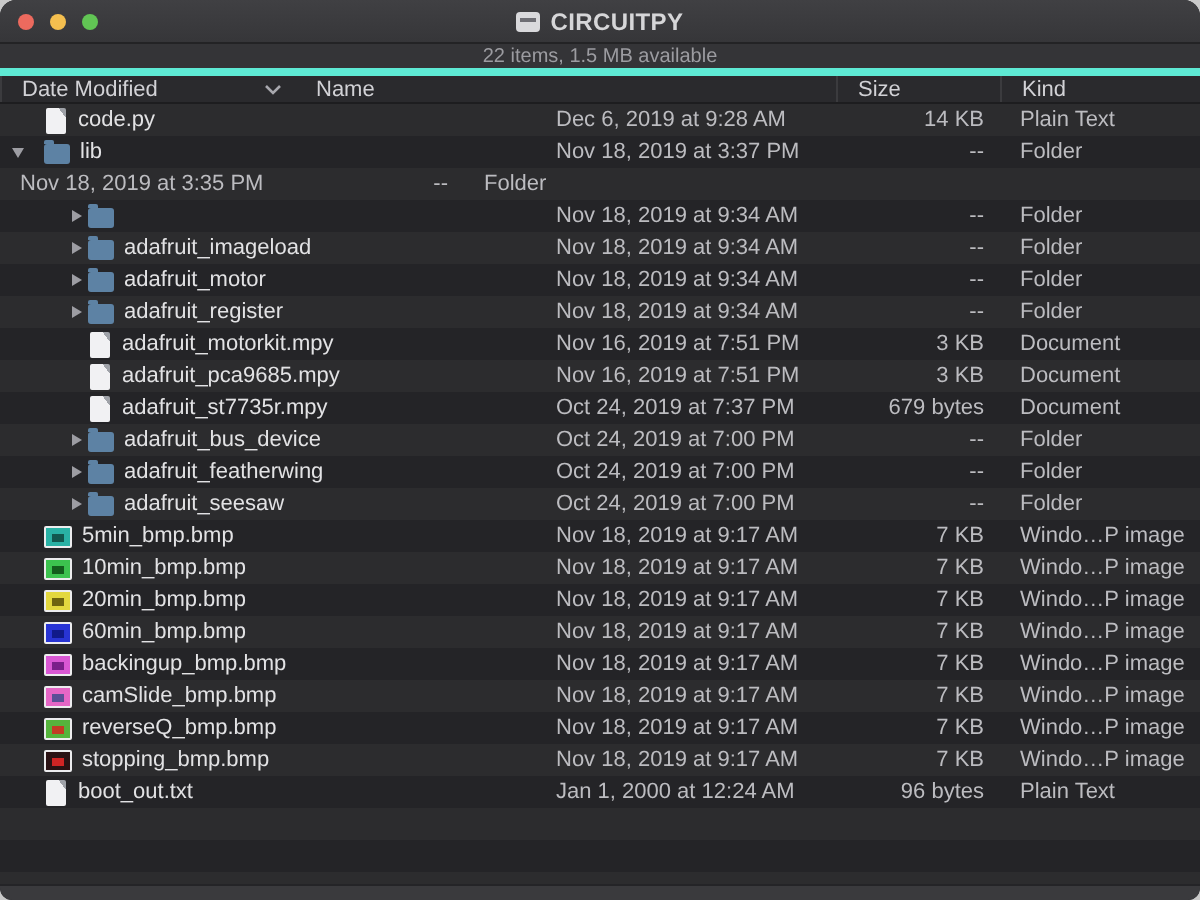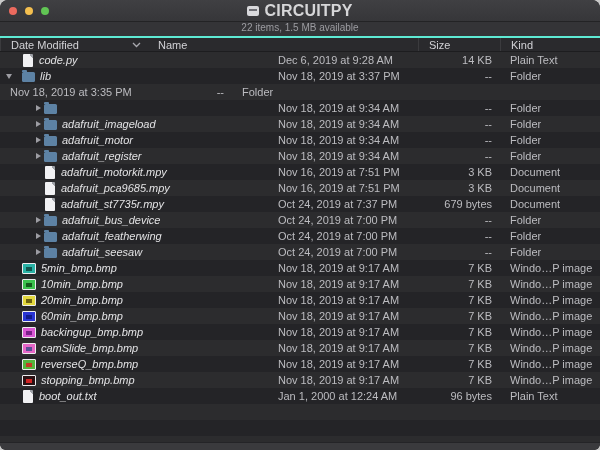--- a/index.html
+++ b/index.html
@@ -13,27 +13,27 @@
     height:22px; display:flex; align-items:center; position:relative;
     background:linear-gradient(#404043,#363639);
     border-bottom:1px solid #232325; border-radius:7px 7px 0 0;
   }
   .lights { position:absolute; left:9px; top:7px; display:flex; gap:8px; }
   .light { width:8px; height:8px; border-radius:50%; display:inline-block; }
   .light.red    { background:var(--traffic-red,#ec6a5e); }
   .light.yellow { background:var(--traffic-yellow,#f4bf4f); }
   .light.green  { background:var(--traffic-green,#61c554); }
   .title-group { margin:0 auto; display:flex; align-items:center; gap:5px; }
-  .title { font-size:16px; font-weight:bold; color:#d6d6d8; letter-spacing:.2px; }
+  .title { font-size:12px; font-weight:bold; color:#d6d6d8; letter-spacing:.2px; }
   .drive-ico { width:12px; height:10px; background:#d9d9dc; border-radius:2px; position:relative; }
   .drive-ico::after { content:""; position:absolute; left:2px; right:2px; top:3px; height:2px; background:#6e6e74; }
   
   .statusbar {
-    height:16px; display:flex; align-items:flex-start; justify-content:center;
-    background:#343437; border-bottom:2px solid #5eead4;
+    height:16px; display:flex; align-items:center; justify-content:center;
+    background:#343437; border-bottom:4px solid #5eead4;
     font-size:10px; color:#9c9ca1;
   }
   
   .colheader {
     height:14px; display:flex; align-items:center;
     background:#2a2a2d; border-bottom:1px solid #1d1d1f;
     font-size:11px; color:#d2d2d6;
   }
   .hc { height:100%; display:flex; align-items:center; white-space:nowrap; overflow:hidden; }
   .hc-name { flex:0 0 268px; padding-left:8px; }
@@ -41,21 +41,21 @@
   .hc-size { flex:0 0 82px;  padding-left:10px; border-left:1px solid #3b3b3e; }
   .hc-kind { flex:0 0 100px; padding-left:10px; border-left:1px solid #3b3b3e; }
   .sort-chevron { position:absolute; right:9px; top:4px; }
   
   .filelist {
     height:390px; overflow:hidden;
     background:repeating-linear-gradient(to bottom, #2c2c2e 0 16px, #242427 16px 32px);
   }
   .row { display:flex; height:16px; align-items:center; font-size:11px; color:#bcbcc0; cursor:default; }
   .cell { white-space:nowrap; overflow:hidden; }
-  .cell-name { flex:0 0 268px; display:flex; align-items:center; color:#e2e2e4;font-style:italic; }
+  .cell-name { flex:0 0 268px; display:flex; align-items:center; color:#e2e2e4; }
   .cell-date { flex:0 0 150px; padding-left:10px; }
   .cell-size { flex:0 0 82px;  padding-right:8px; text-align:right; }
   .cell-kind { flex:0 0 100px; padding-left:10px; }
   .cell-name.indent-0 { padding-left:6px; }
   .cell-name.indent-0 .disc { width:16px; }
   .cell-name.indent-1 { padding-left:36px; }
   .cell-name.indent-1 .disc { width:8px; }
   .disc { flex:none; height:16px; display:flex; align-items:center; }
   .disc.closed::before {
     content:""; width:0; height:0;

